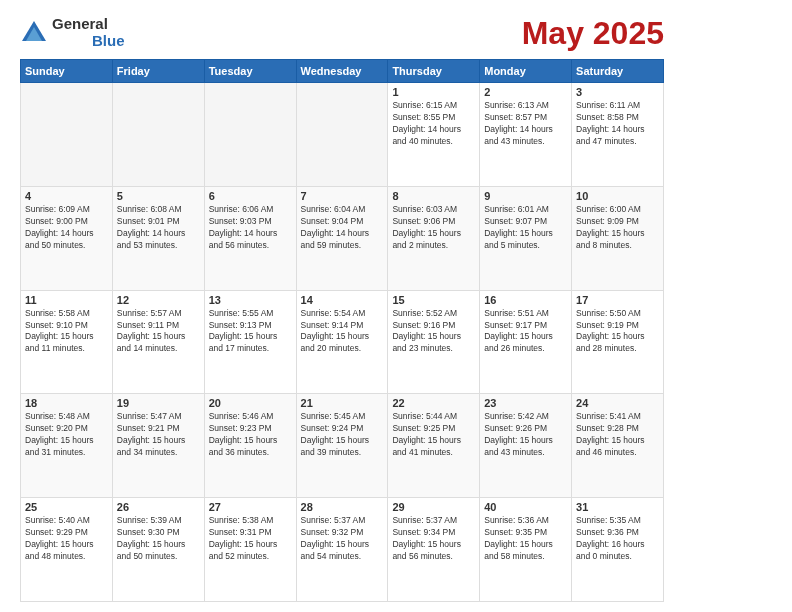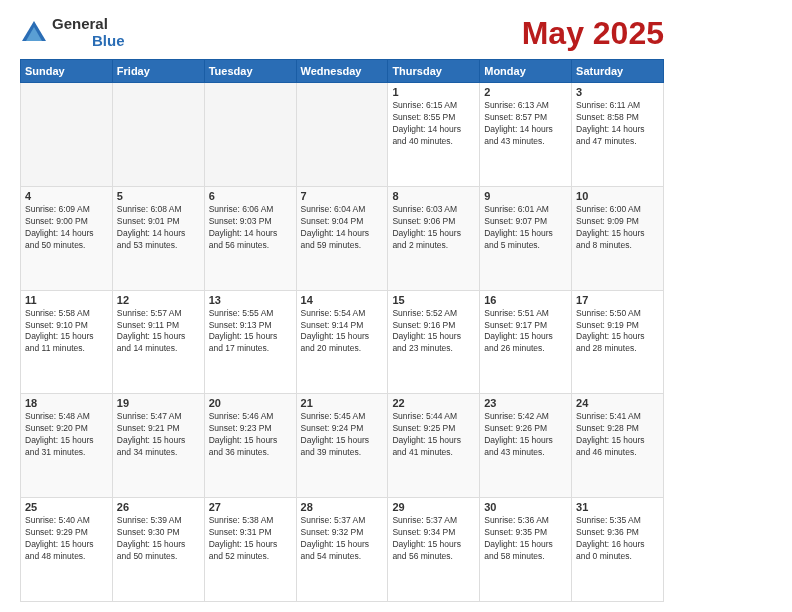--- a/index.html
+++ b/index.html
@@ -266,21 +266,21 @@
           </td>
           <td>
             <span class="day-num">28</span>
             <div class="day-info">Sunrise: 5:37 AM<br>Sunset: 9:32 PM<br>Daylight: 15 hours<br>and 54 minutes.</div>
           </td>
           <td>
             <span class="day-num">29</span>
             <div class="day-info">Sunrise: 5:37 AM<br>Sunset: 9:34 PM<br>Daylight: 15 hours<br>and 56 minutes.</div>
           </td>
           <td>
-            <span class="day-num">30</span>
+            <span class="day-num">40</span>
             <div class="day-info">Sunrise: 5:36 AM<br>Sunset: 9:35 PM<br>Daylight: 15 hours<br>and 58 minutes.</div>
           </td>
           <td>
             <span class="day-num">31</span>
             <div class="day-info">Sunrise: 5:35 AM<br>Sunset: 9:36 PM<br>Daylight: 16 hours<br>and 0 minutes.</div>
           </td>
         </tr>
       </tbody>
   </table>
 </div>

